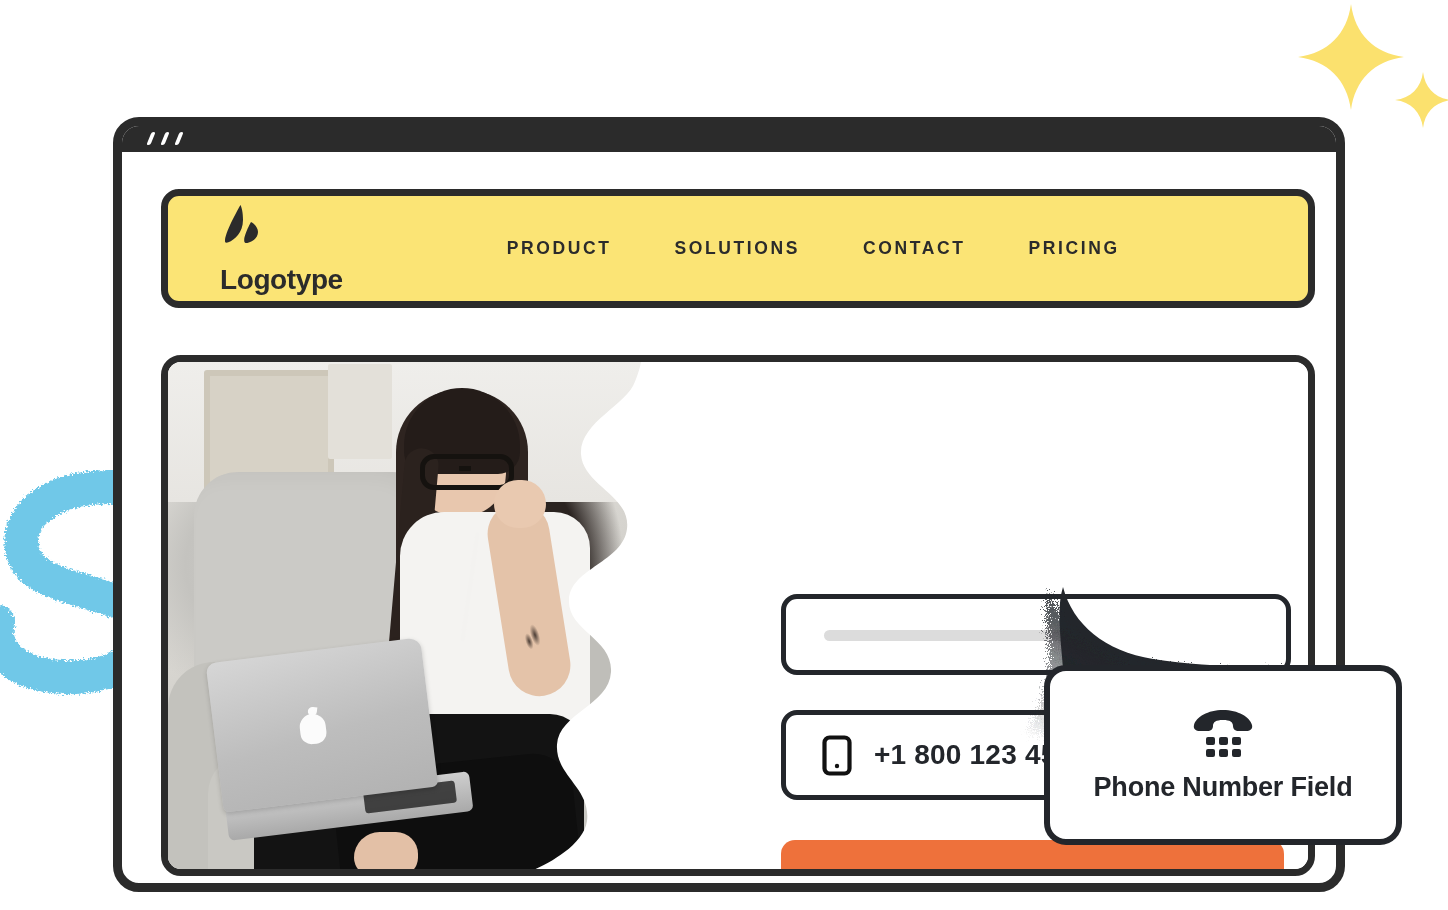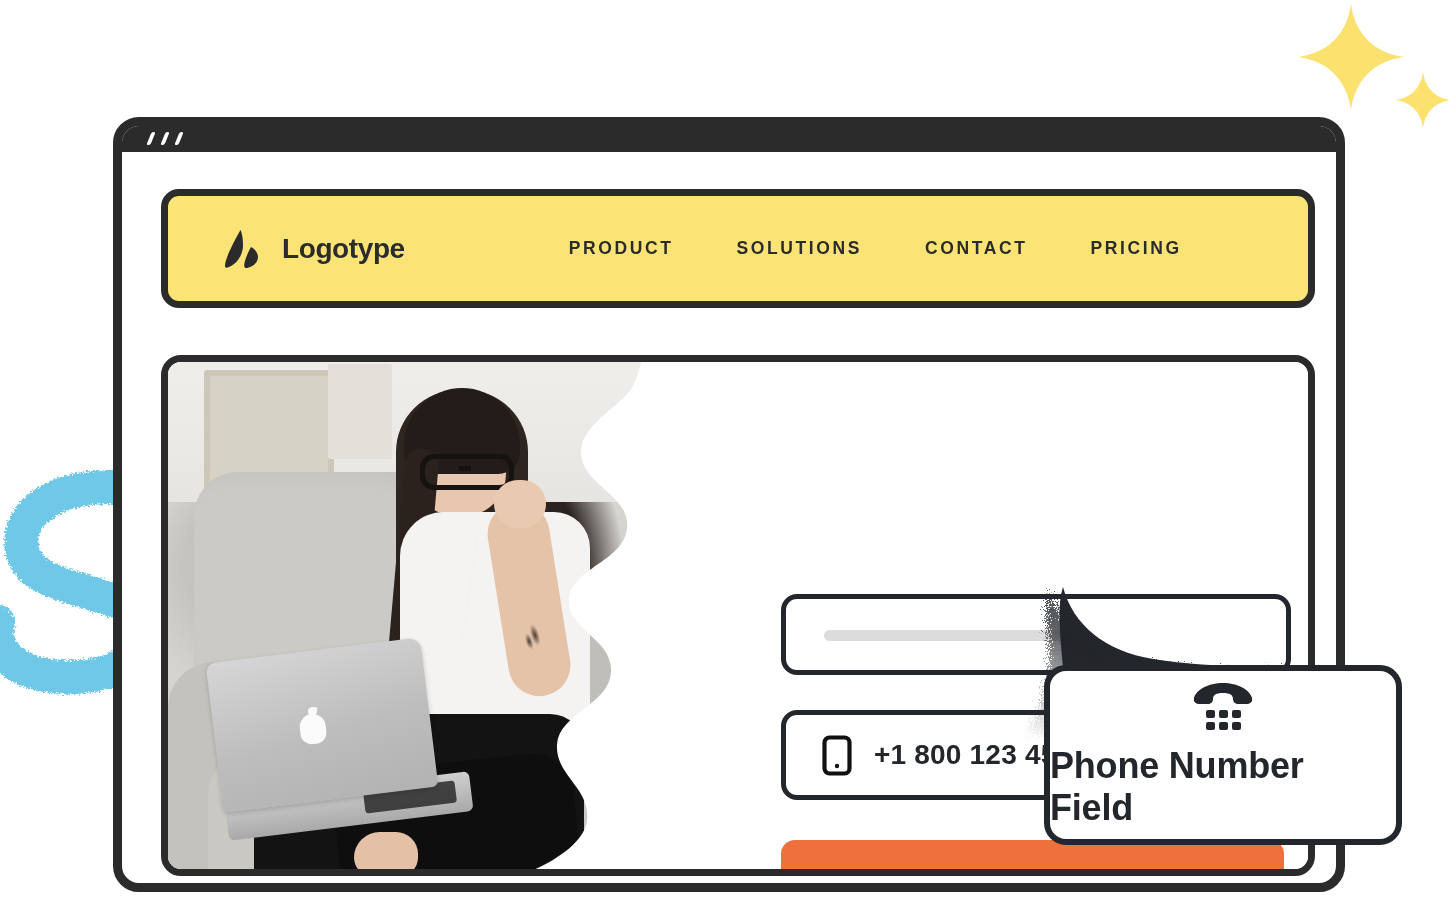--- a/index.html
+++ b/index.html
@@ -34,21 +34,21 @@
     width:4px;height:13px;background:#ffffff;border-radius:3px;
     transform:skewX(-22deg);
   }
 
   
   .navbar{
     position:absolute;left:39px;top:63px;width:1154px;height:119px;
     background:#fbe475;border:7px solid #2b2b2b;border-radius:18px;
     box-sizing:border-box;display:flex;align-items:center;
   }
-  .brand{display:flex;align-items:center;gap:18px;margin-left:52px;}
+  .brand{display:flex;gap:18px;margin-left:52px;flex-direction:column;}
   .brand-mark{width:44px;height:44px;flex:none;}
   .brand-mark svg{display:block;}
   .brand-name{
     font-size:28px;font-weight:bold;color:#2b2b2b;letter-spacing:-0.4px;
   }
   .navlinks{display:flex;align-items:center;margin-left:164px;}
   .navlink{
     font-size:17.5px;font-weight:bold;color:#2b2b2b;letter-spacing:2.6px;
     margin-right:63px;white-space:nowrap;cursor:pointer;
   }
@@ -206,21 +206,21 @@
   .swoosh svg{display:block;}
 
   
   .tooltip{
     position:absolute;left:1044px;top:665px;width:358px;height:180px;
     background:#ffffff;border:6px solid #23262b;border-radius:22px;box-sizing:border-box;
     display:flex;flex-direction:column;align-items:center;justify-content:center;gap:14px;
   }
   .tooltip-icon{width:62px;height:50px;}
   .tooltip-icon svg{display:block;}
-  .tooltip-label{font-size:36px;font-weight:bold;color:#23262b;letter-spacing:-0.2px;}
+  .tooltip-label{font-size:27px;font-weight:bold;color:#23262b;letter-spacing:-0.2px;}
 </style>
 </head>
 <body>
 
 <div class="stage">
 
   <div class="sparkle" style="left:1298px;top:4px;width:106px;height:106px;">
     <svg viewBox="0 0 106 106" width="106" height="106" aria-hidden="true">
       <path d="M53 0 C57 30 76 49 106 53 C76 57 57 76 53 106 C49 76 30 57 0 53 C30 49 49 30 53 0 Z" fill="#FBE16E"></path>
     </svg>

